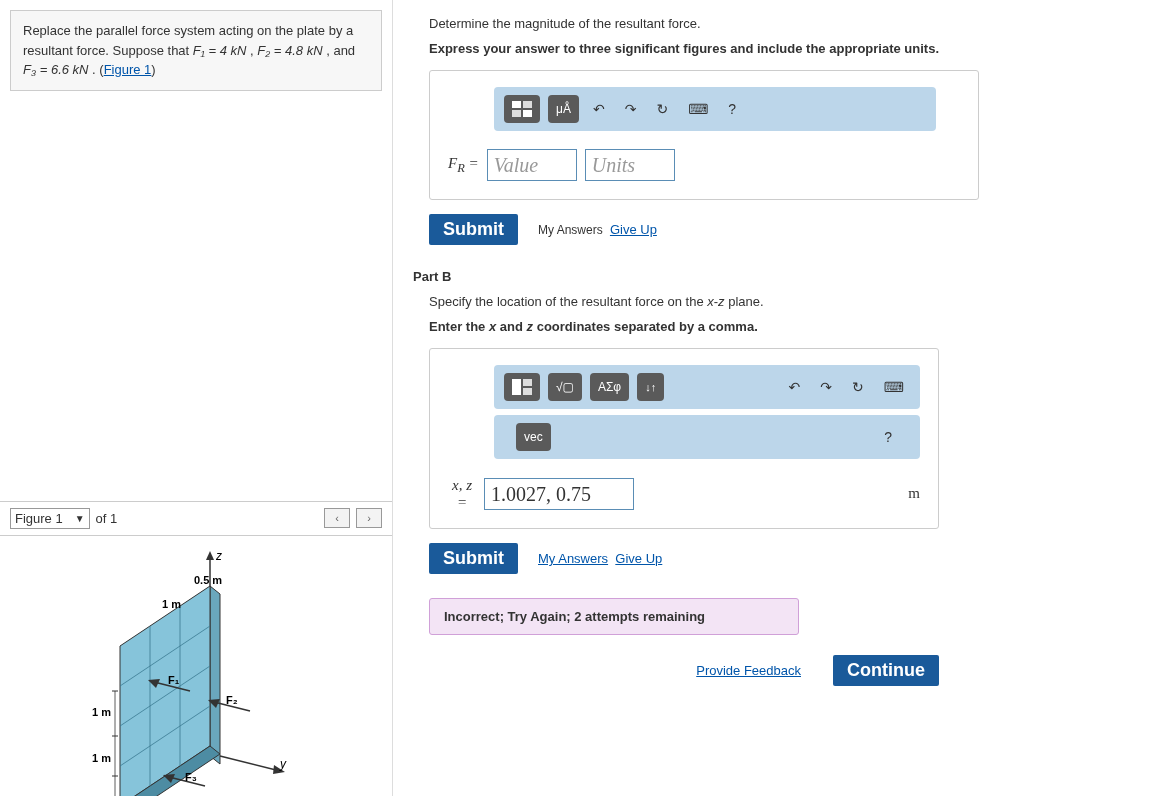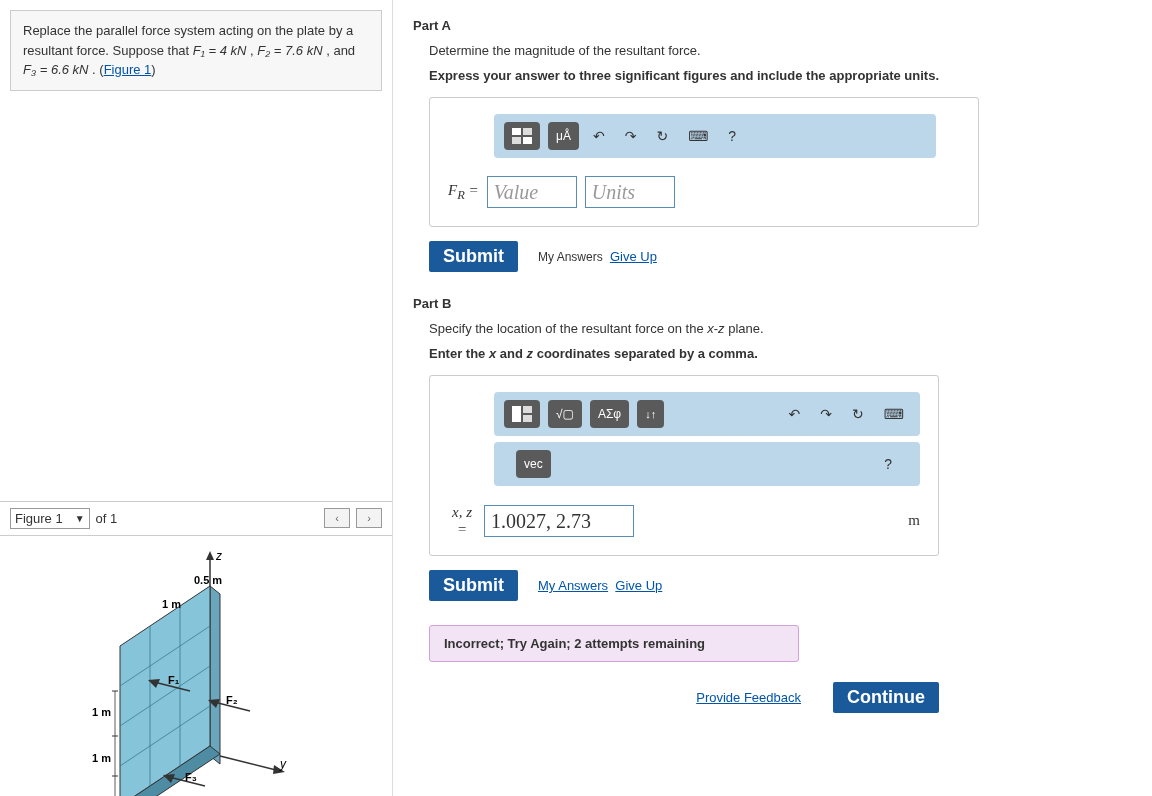--- a/index.html
+++ b/index.html
@@ -133,21 +133,21 @@
   }
 </style>
 </head>
 <body>
 
 <div class="layout">
   <div class="left-col">
     <div class="problem-box">
       <span>Replace the parallel force system acting on the plate by a resultant force. Suppose that </span>
       <span class="fsub">F₁ = 4 kN</span><span> , </span>
-      <span class="fsub">F₂ = 7.6 kN</span><span> , and </span>
+      <span class="fsub">F₂ = 4.8 kN</span><span> , and </span>
       <span class="fsub">F₃ = 6.6 kN</span><span> . (</span><a class="flink">Figure 1</a><span>)</span>
     </div>
 
     <div class="fig-nav">
       <div class="fig-select">
         <span>Figure 1</span>
         <span class="caret">▼</span>
       </div>
       <span class="fig-ofN">of 1</span>
       <div class="spacer"></div>
@@ -201,21 +201,20 @@
         <line x1="55" y1="145" x2="55" y2="260" stroke="#333" stroke-width="0.8"></line>
         <line x1="52" y1="145" x2="58" y2="145" stroke="#333"></line>
         <line x1="52" y1="190" x2="58" y2="190" stroke="#333"></line>
         <line x1="52" y1="230" x2="58" y2="230" stroke="#333"></line>
       </svg>
     </div>
   </div>
 
   <div class="right-col">
 
-    <div class="part-title">Part A</div>
     <div class="part-desc">Determine the magnitude of the resultant force.</div>
     <div class="part-bold">Express your answer to three significant figures and include the appropriate units.</div>
 
     <div class="answer-box">
       <div class="tool-row">
         <div class="tool-btn">
           <svg width="20" height="16">
               <rect x="0" y="0" width="9" height="7" fill="#fff"></rect>
               <rect x="11" y="0" width="9" height="7" fill="#ddd"></rect>
               <rect x="0" y="9" width="9" height="7" fill="#ddd"></rect>
@@ -266,21 +265,21 @@
         <span class="tool-icon">↻</span>
         <span class="tool-icon">⌨</span>
       </div>
       <div class="tool-row2">
         <div class="tool-btn">vec</div>
         <div class="tool-spacer"></div>
         <span class="tool-icon">?</span>
       </div>
       <div class="input-row">
         <span class="input-label" style="width:28px; line-height:1.1;"><i>x</i>, <i>z</i><br>=</span>
-        <div class="field val">1.0027, 2.73</div>
+        <div class="field val">1.0027, 0.75</div>
         <div class="tool-spacer"></div>
         <span class="unit-lbl">m</span>
       </div>
     </div>
 
     <div class="submit-row">
       <button class="btn">Submit</button>
       <span>
         <a class="link-sec">My Answers</a>
         &nbsp;<a class="link-sec">Give Up</a>

